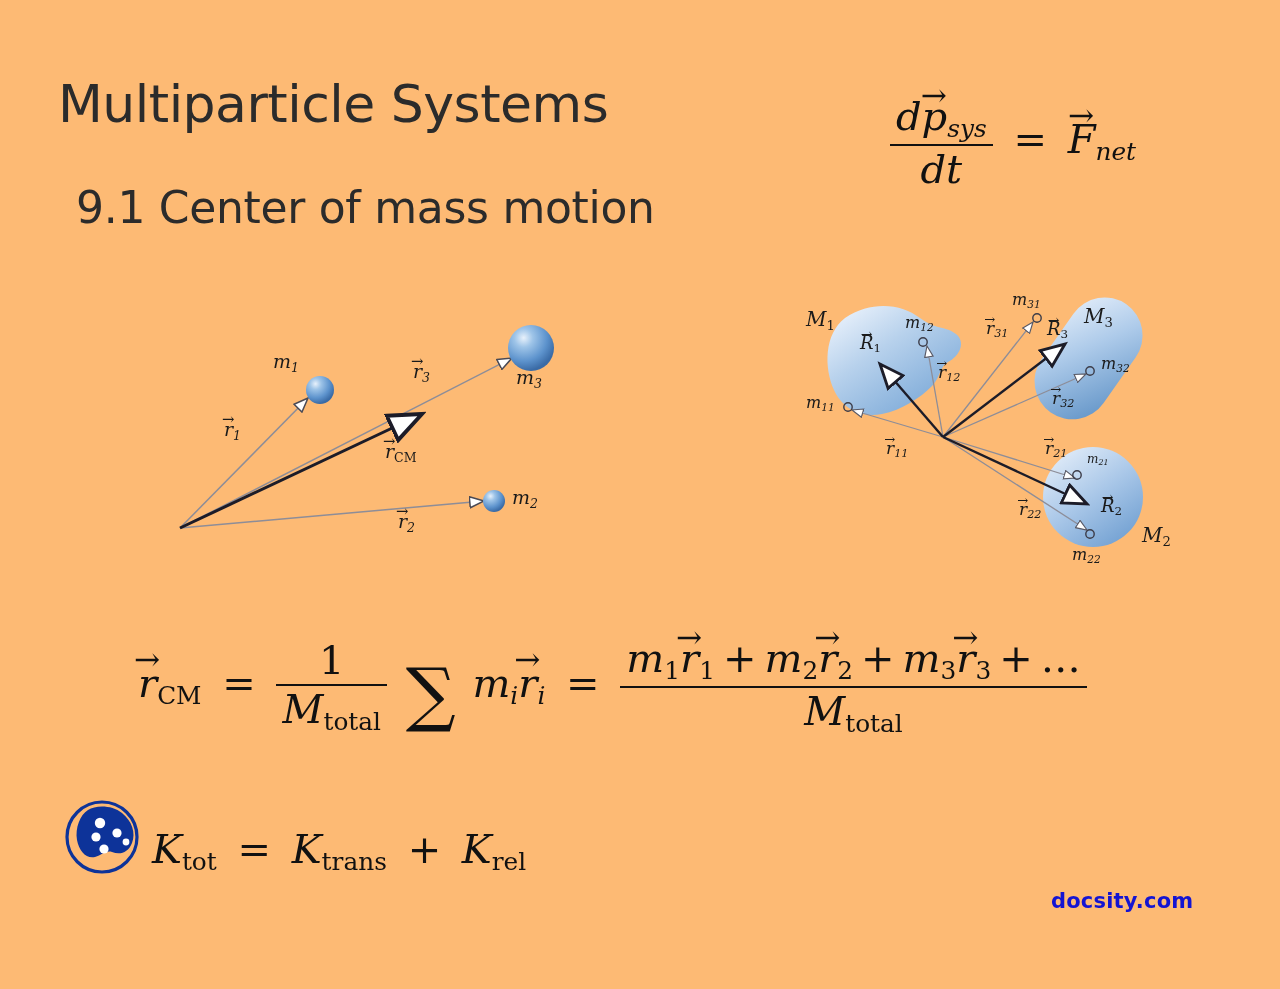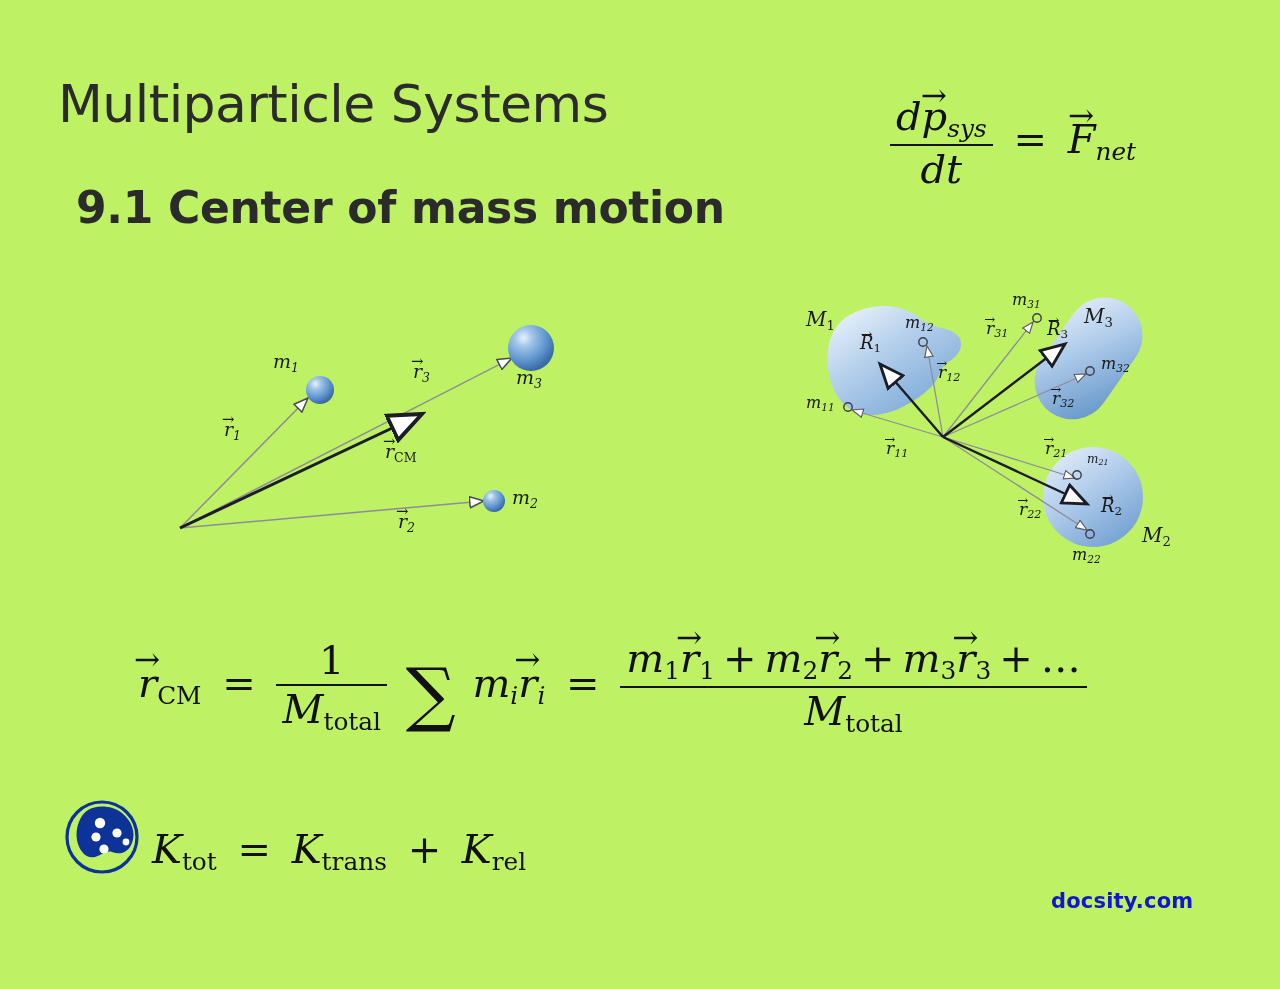--- a/index.html
+++ b/index.html
@@ -11,40 +11,40 @@
     width: 1280px;
     height: 989px;
     position: relative;
     overflow: hidden;
     font-family: "Liberation Sans", sans-serif;
     color: #231f20;
   }
   #slide {
     position: absolute;
     inset: 0;
-    background: #bef264;
+    background: #fdba74;
   }
   
   .title-main {
     position: absolute;
     left: 58px;
     top: 74px;
     font-size: 52px;
     font-weight: 400;
     letter-spacing: -0.5px;
     color: #2b2b2b;
     white-space: nowrap;
     font-family: "DejaVu Sans", sans-serif;
   }
   .title-sub {
     position: absolute;
     left: 76px;
     top: 182px;
     font-size: 44px;
-    font-weight: 700;
+    font-weight: 400;
     letter-spacing: -0.3px;
     color: #2b2b2b;
     white-space: nowrap;
     font-family: "DejaVu Sans", sans-serif;
   }
   
   .math {
     font-family: "DejaVu Serif", "Liberation Serif", serif;
     color: #111111;
   }

